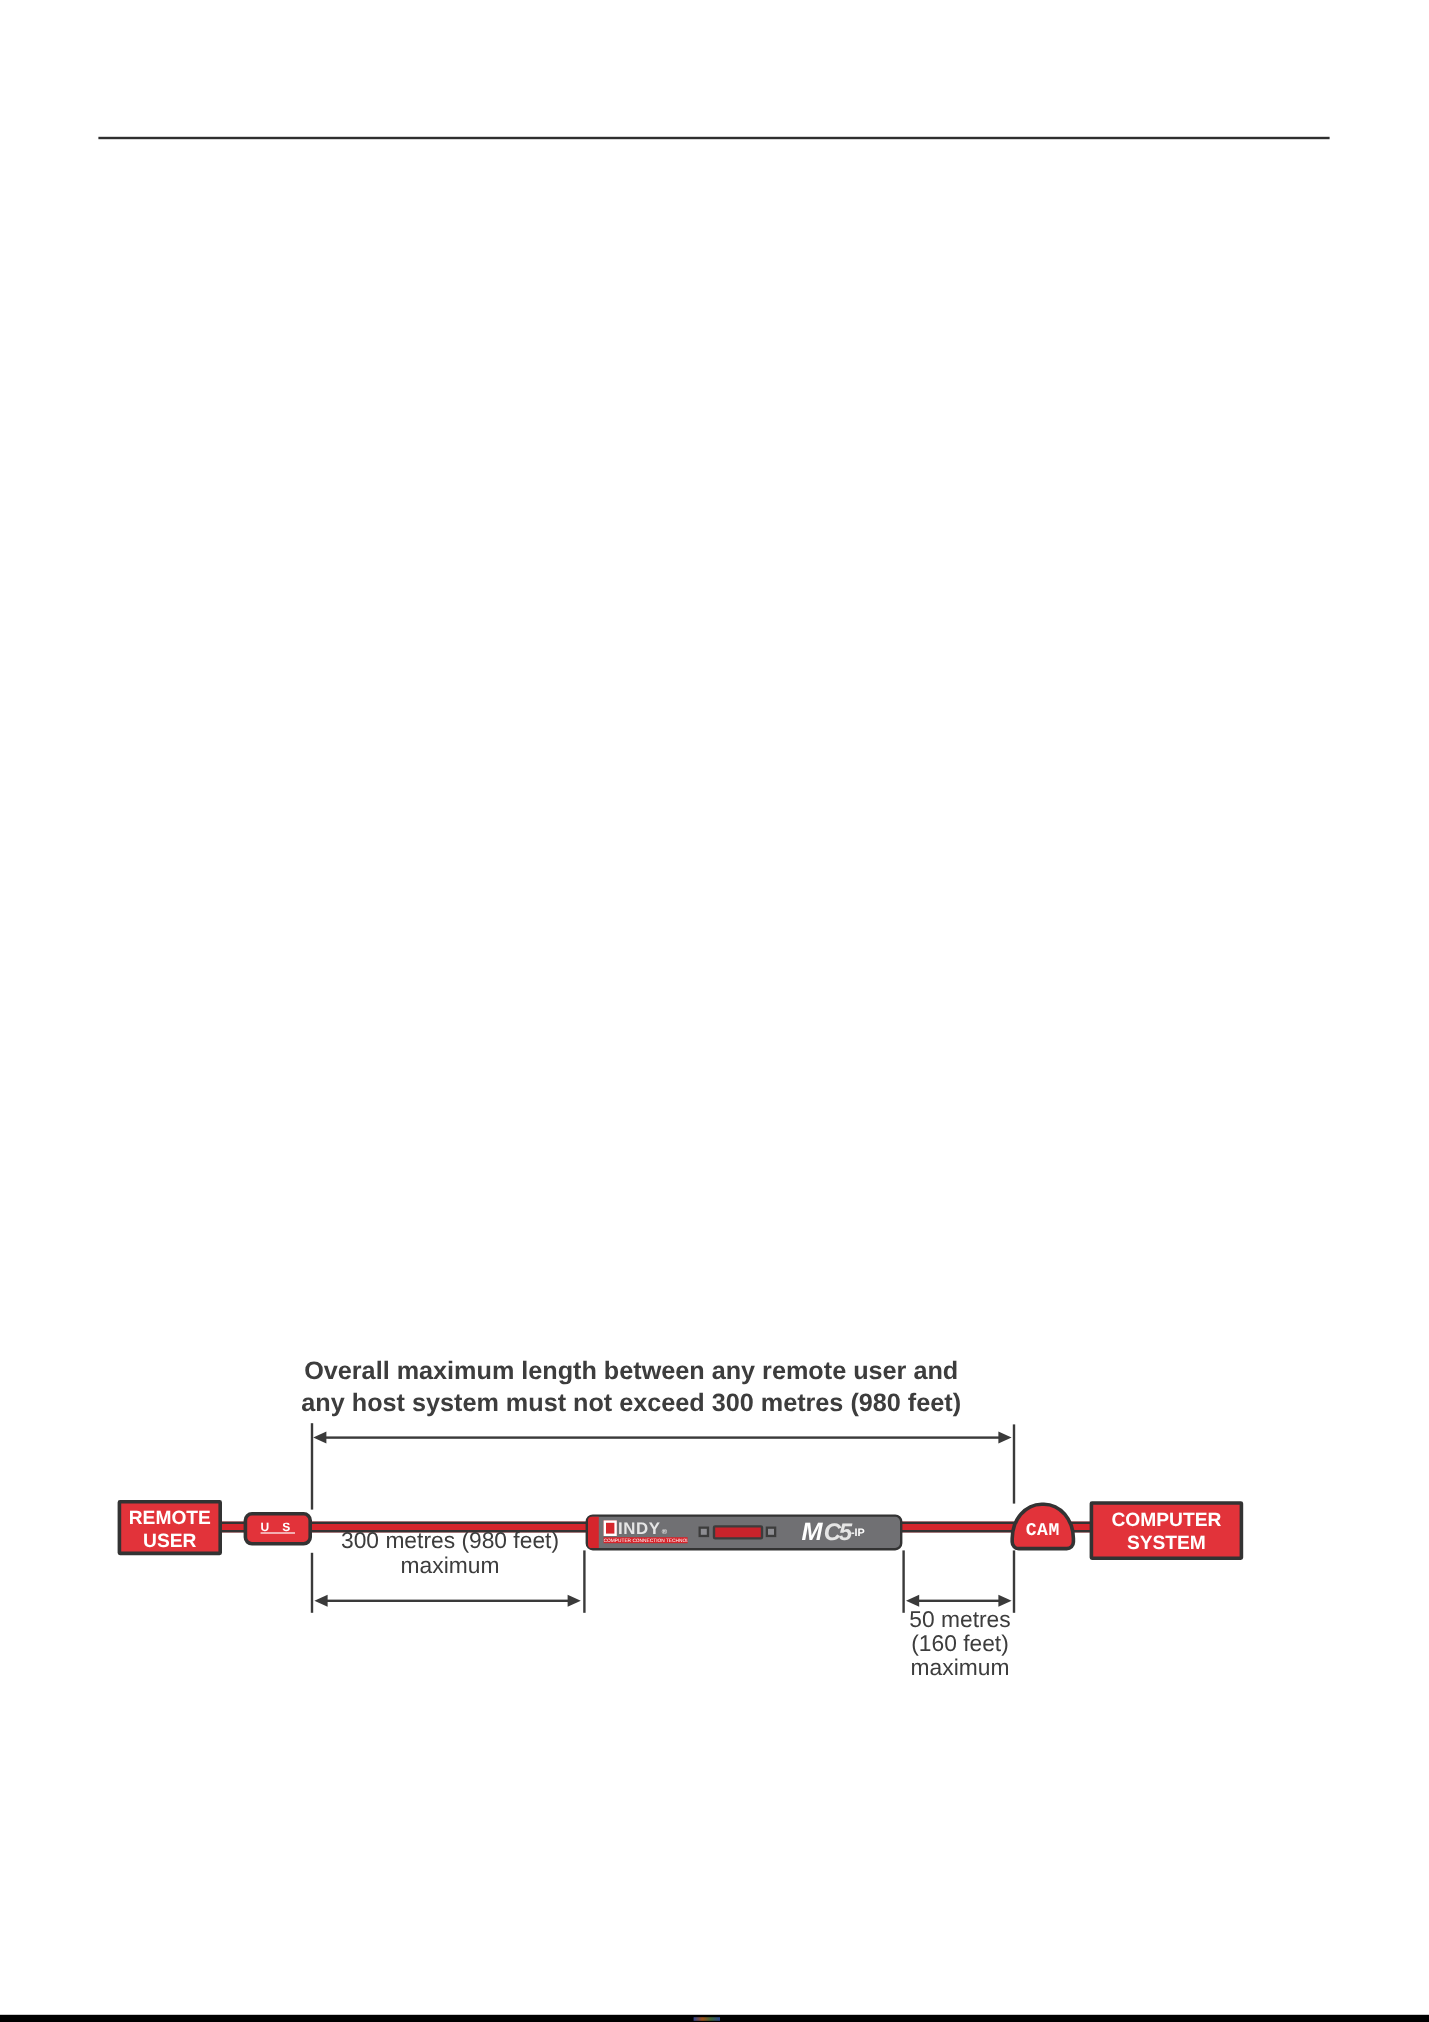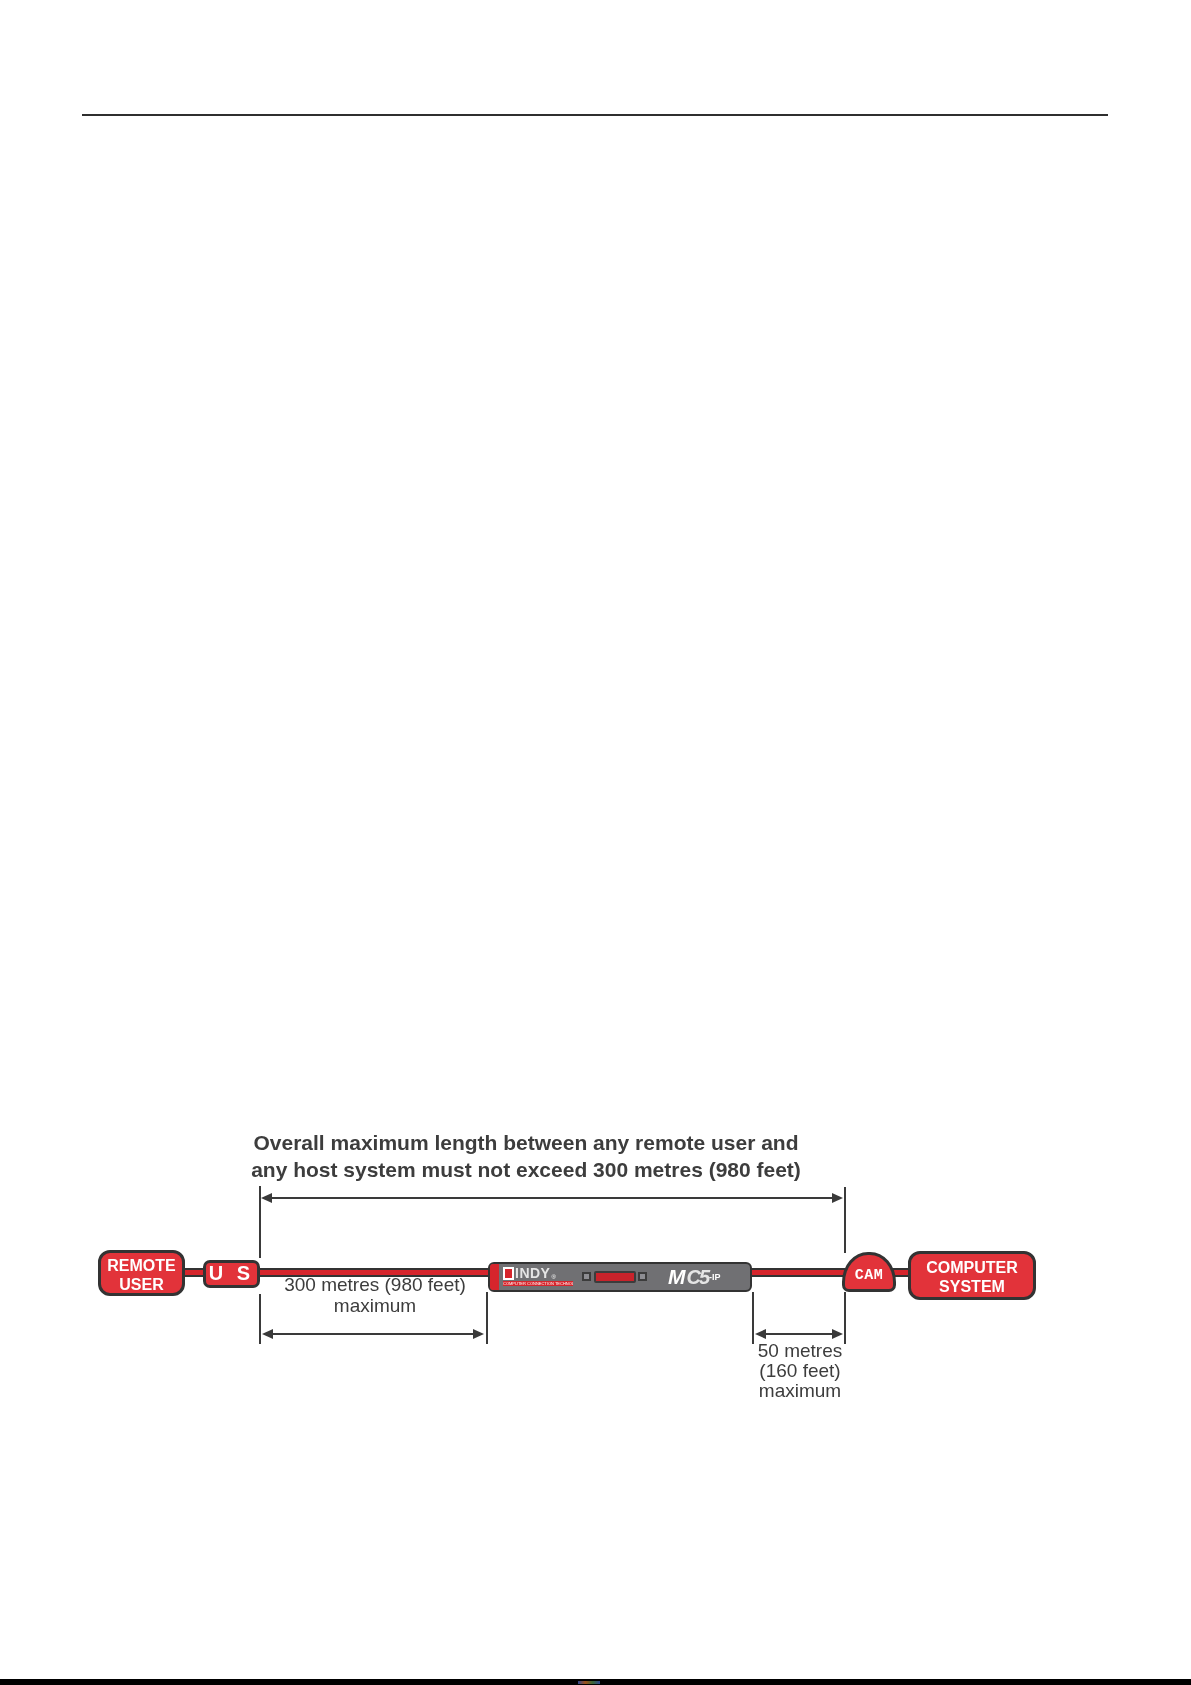--- a/index.html
+++ b/index.html
@@ -39,26 +39,26 @@
   
   .cable{
     top:1268px;height:9px;box-sizing:border-box;
     border-top:2px solid #333333;border-bottom:2px solid #333333;
     background:#d6252c;
   }
 
   
   .node{
     box-sizing:border-box;
-    background:#e2333a;border:3px solid #333333;border-radius:12px;
+    background:#e2333a;border:3px solid #333333;border-radius:2px;
     color:#ffffff;font-weight:bold;text-align:center;
     z-index:5;
   }
   #remote-user{left:98px;top:1250px;width:87px;height:46px;font-size:16px;line-height:19px;padding-top:3px;}
-  #user-station{left:203px;top:1260px;width:57px;height:28px;font-size:20px;line-height:21px;letter-spacing:4px;border-radius:7px;}
+  #user-station{left:203px;top:1260px;width:57px;height:28px;font-size:10px;line-height:21px;letter-spacing:4px;border-radius:7px;text-decoration:underline;}
   #cam{
     left:842px;top:1252px;width:54px;height:40px;
     border-radius:26px 26px 7px 7px / 30px 30px 7px 7px;
     font-size:15px;letter-spacing:.5px;
     display:flex;align-items:center;justify-content:center;padding-top:7px;font-family:Liberation Mono, monospace;
   }
   #computer-system{left:908px;top:1251px;width:128px;height:49px;font-size:16px;line-height:19px;padding-top:4px;}
 
   
   #extender{

